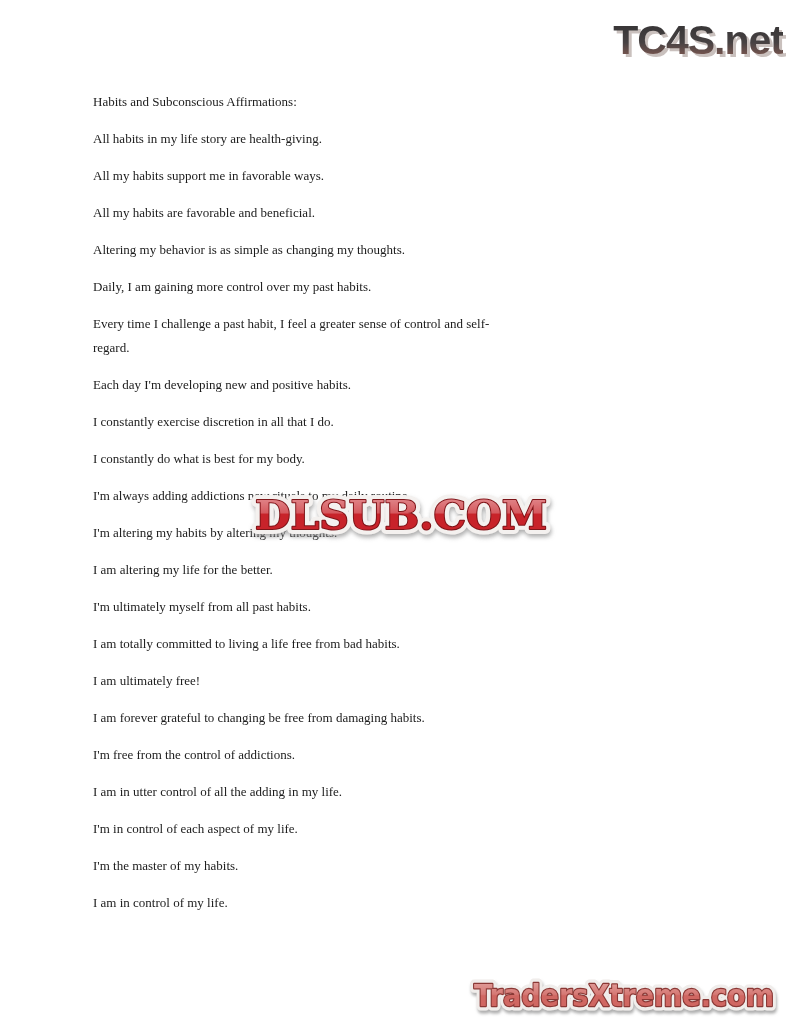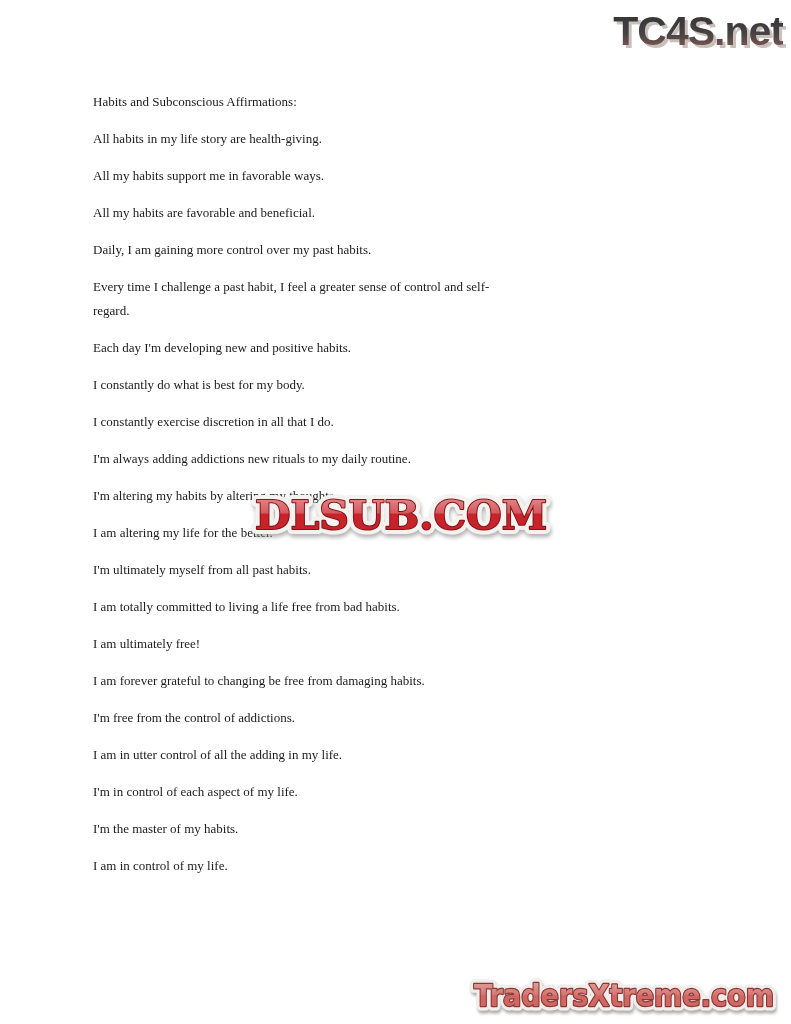--- a/index.html
+++ b/index.html
@@ -8,21 +8,21 @@
     height: 1024px;
     position: relative;
     background: #ffffff;
     overflow: hidden;
     font-family: "Liberation Serif", serif;
   }
 
   
   .tc4s-logo {
     position: absolute;
-    top: 11px;
+    top: 20px;
     right: 8px;
     font-family: "Liberation Sans", sans-serif;
     font-weight: 700;
     font-size: 41px;
     letter-spacing: -1px;
     line-height: 1;
     background: linear-gradient(180deg, #333233 0%, #474243 55%, #7d5851 90%, #8a655d 100%);
     -webkit-background-clip: text;
     background-clip: text;
     color: transparent;
@@ -70,26 +70,27 @@
 <body>
 
 <div class="tc4s-logo">TC4S.net</div>
 
 <div class="doc">
   <p>Habits and Subconscious Affirmations:</p>
   <div>
       <p>All habits in my life story are health-giving.</p>
       <p>All my habits support me in favorable ways.</p>
       <p>All my habits are favorable and beneficial.</p>
+      <p>Altering my behavior is as simple as changing my thoughts.</p>
       <p>Daily, I am gaining more control over my past habits.</p>
       <p>Every time I challenge a past habit, I feel a greater sense of control and self-
 regard.</p>
       <p>Each day I'm developing new and positive habits.</p>
+      <p>I constantly exercise discretion in all that I do.</p>
       <p>I constantly do what is best for my body.</p>
-      <p>I constantly exercise discretion in all that I do.</p>
       <p>I'm always adding addictions new rituals to my daily routine.</p>
       <p>I'm altering my habits by altering my thoughts.</p>
       <p>I am altering my life for the better.</p>
       <p>I'm ultimately myself from all past habits.</p>
       <p>I am totally committed to living a life free from bad habits.</p>
       <p>I am ultimately free!</p>
       <p>I am forever grateful to changing be free from damaging habits.</p>
       <p>I'm free from the control of addictions.</p>
       <p>I am in utter control of all the adding in my life.</p>
       <p>I'm in control of each aspect of my life.</p>

